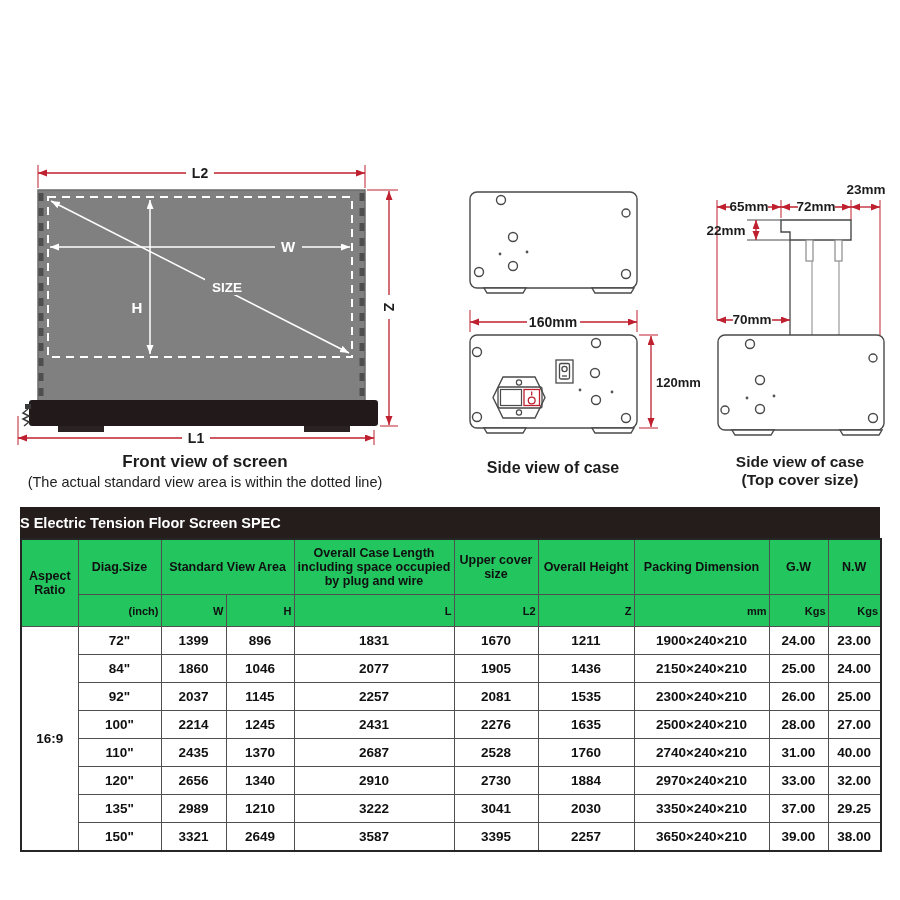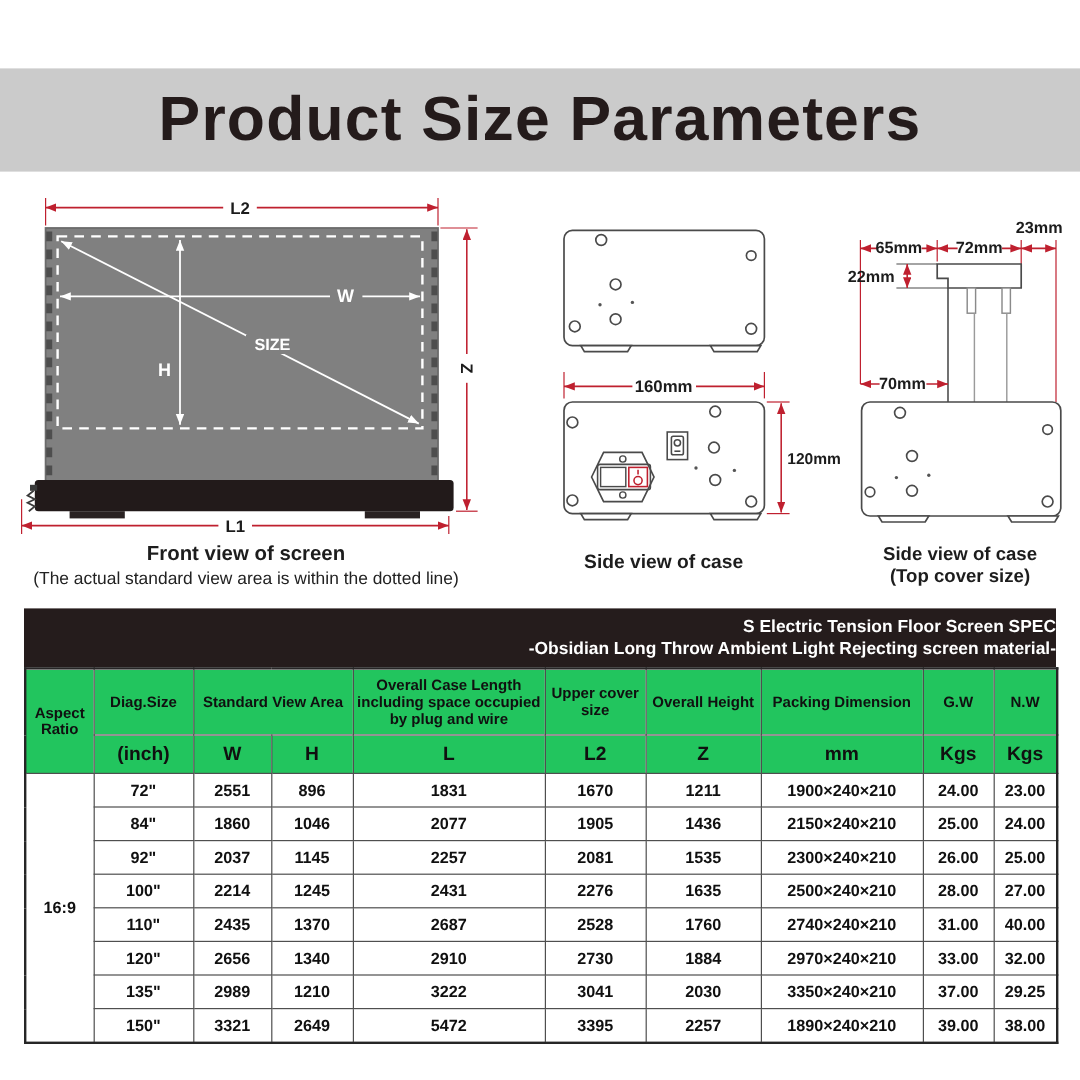--- a/index.html
+++ b/index.html
@@ -6,37 +6,34 @@
   .page{position:relative;width:900px;height:900px;background:#fff;overflow:hidden;
         font-family:"Liberation Sans",sans-serif;}
   .title-band{position:absolute;left:0;top:57px;width:900px;height:86px;background:#cbcbcb;
         display:flex;align-items:center;justify-content:center;}
   .title-band span{font-size:52px;font-weight:bold;color:#241b1b;letter-spacing:1px;}
   svg{position:absolute;overflow:visible;font-family:"Liberation Sans",sans-serif;}
   #front-view{left:0;top:160px;}
   #side-view{left:440px;top:160px;}
   #top-cover{left:700px;top:160px;}
   .spec{position:absolute;left:20px;top:507px;width:860px;}
-  .spec-title{background:#251c1c;color:#fff;text-align:right;padding:7px 0 6px;
+  .spec-title{background:#251c1c;color:#fff;text-align:left;padding:7px 0 6px;
         font-weight:bold;font-size:14.5px;line-height:18px;}
   table{border-collapse:collapse;width:860px;table-layout:fixed;border:2px solid #262626;}
   th,td{border:1px solid #4f4f4f;text-align:center;color:#101010;padding:0 2px;overflow:hidden;}
   thead th{background:#22c55e;font-weight:bold;font-size:12.5px;line-height:14px;}
   tr.h1 th{height:54px;}
-  tr.units th{height:31px;font-size:16px;}
+  tr.units th{height:31px;font-size:11px;text-align:right;}
   tbody td{height:27px;font-size:13.5px;font-weight:600;background:#fff;}
 </style>
 </head>
 <body>
 
 <div class="page">
 
-  <div class="title-band">
-    <span>Product Size Parameters</span>
-  </div>
 
   <svg id="front-view" width="440" height="340" viewBox="0 0 440 340">
     <defs>
       <marker id="ar" markerWidth="10" markerHeight="8" refX="9" refY="3.5" orient="auto-start-reverse" markerUnits="userSpaceOnUse">
         <path d="M0,0 L9,3.5 L0,7 z" fill="#bf202f"></path>
       </marker>
       <marker id="aw" markerWidth="10" markerHeight="8" refX="9" refY="3.5" orient="auto-start-reverse" markerUnits="userSpaceOnUse">
         <path d="M0,0 L9,3.5 L0,7 z" fill="#ffffff"></path>
       </marker>
     </defs>
@@ -224,21 +221,20 @@
       <path d="M140,270 h42 l-3,5 h-36 z" fill="#ffffff"></path>
     </g>
 
     <text x="100" y="307" font-size="15.5" font-weight="bold" fill="#1d1d1d" text-anchor="middle">Side view of case</text>
     <text x="100" y="325" font-size="15.5" font-weight="bold" fill="#1d1d1d" text-anchor="middle">(Top cover size)</text>
   </svg>
 
   <div class="spec">
     <div class="spec-title">
       <div>S Electric Tension Floor Screen SPEC</div>
-      <div>-Obsidian Long Throw Ambient Light Rejecting screen material-</div>
     </div>
     <table>
       <colgroup>
         <col style="width:57px">
           <col style="width:83px">
           <col style="width:65px">
           <col style="width:68px">
         <col style="width:160px">
           <col style="width:84px">
           <col style="width:96px">
@@ -267,21 +263,21 @@
           <th>Z</th>
           <th>mm</th>
           <th>Kgs</th>
           <th>Kgs</th>
         </tr>
       </thead>
       <tbody>
         <tr>
           <td rowspan="8">16:9</td>
           <td>72"</td>
-          <td>2551</td>
+          <td>1399</td>
           <td>896</td>
           <td>1831</td>
           <td>1670</td>
           <td>1211</td>
           <td>1900×240×210</td>
           <td>24.00</td>
           <td>23.00</td>
         </tr>
         <tr>
           <td>84"</td>
@@ -346,24 +342,24 @@
           <td>3041</td>
           <td>2030</td>
           <td>3350×240×210</td>
           <td>37.00</td>
           <td>29.25</td>
         </tr>
         <tr>
           <td>150"</td>
           <td>3321</td>
           <td>2649</td>
-          <td>5472</td>
+          <td>3587</td>
           <td>3395</td>
           <td>2257</td>
-          <td>1890×240×210</td>
+          <td>3650×240×210</td>
           <td>39.00</td>
           <td>38.00</td>
         </tr>
       </tbody>
     </table>
   </div>
 
 </div>
 
 </body></html>

